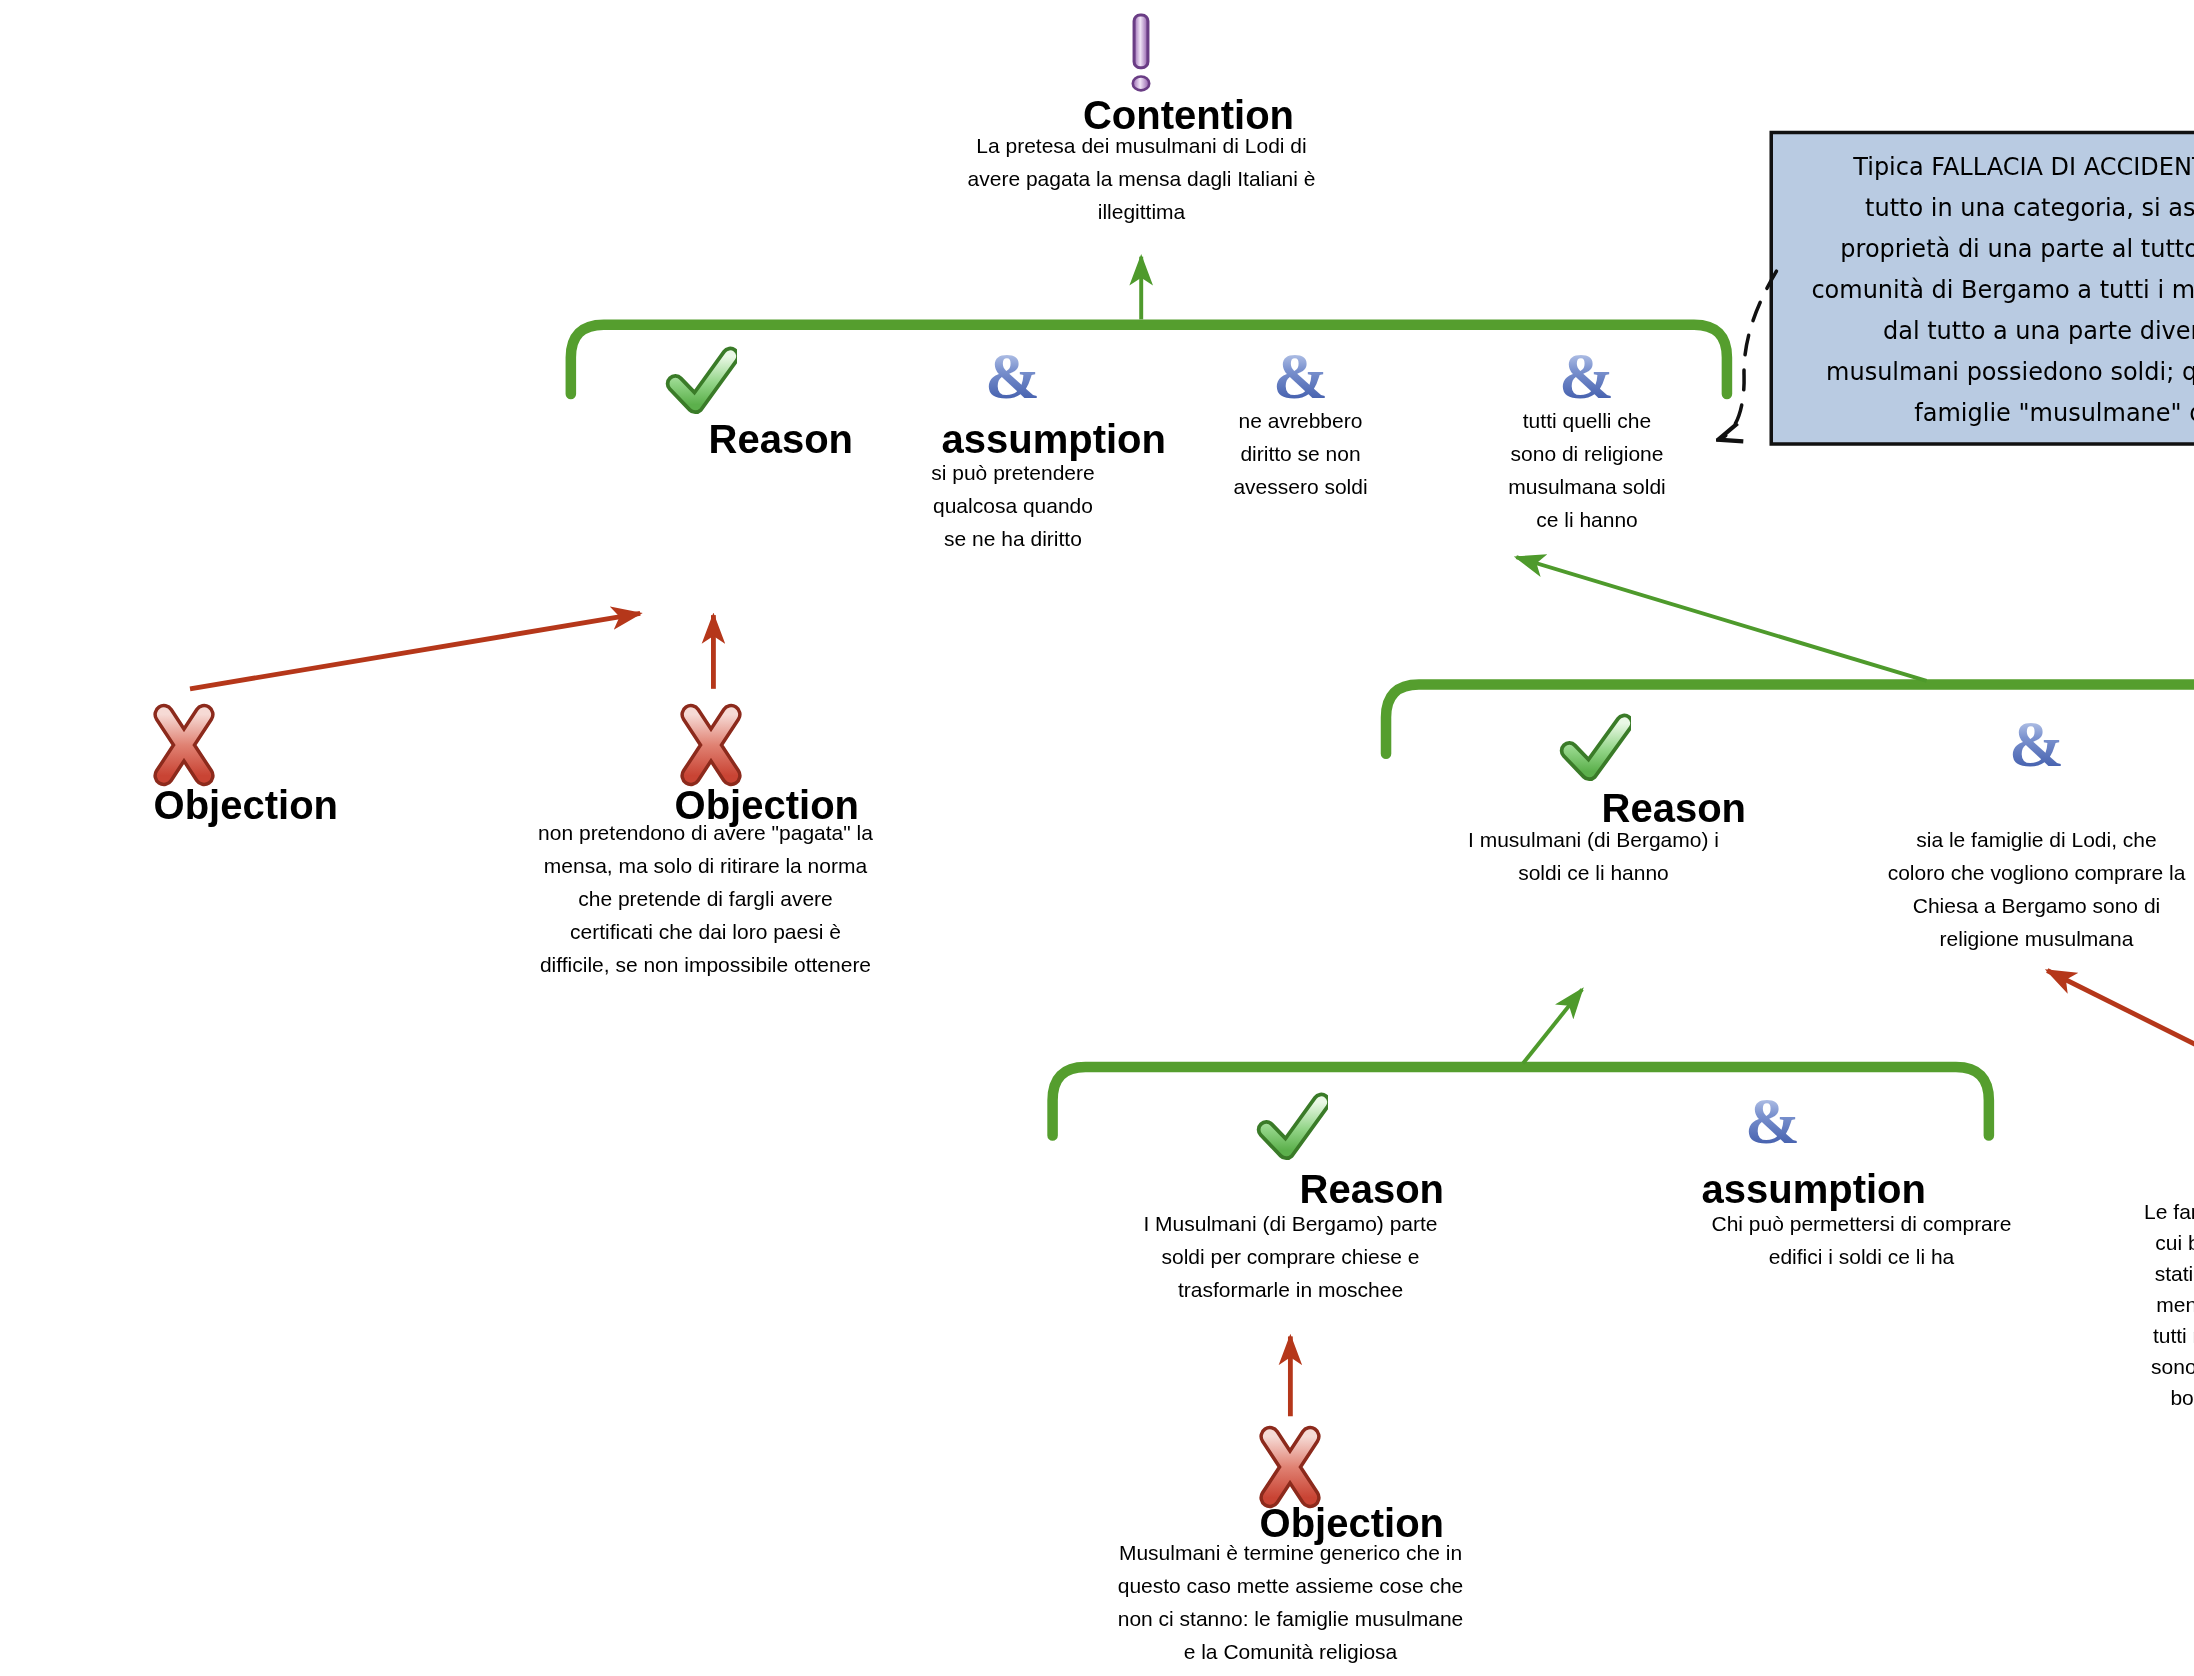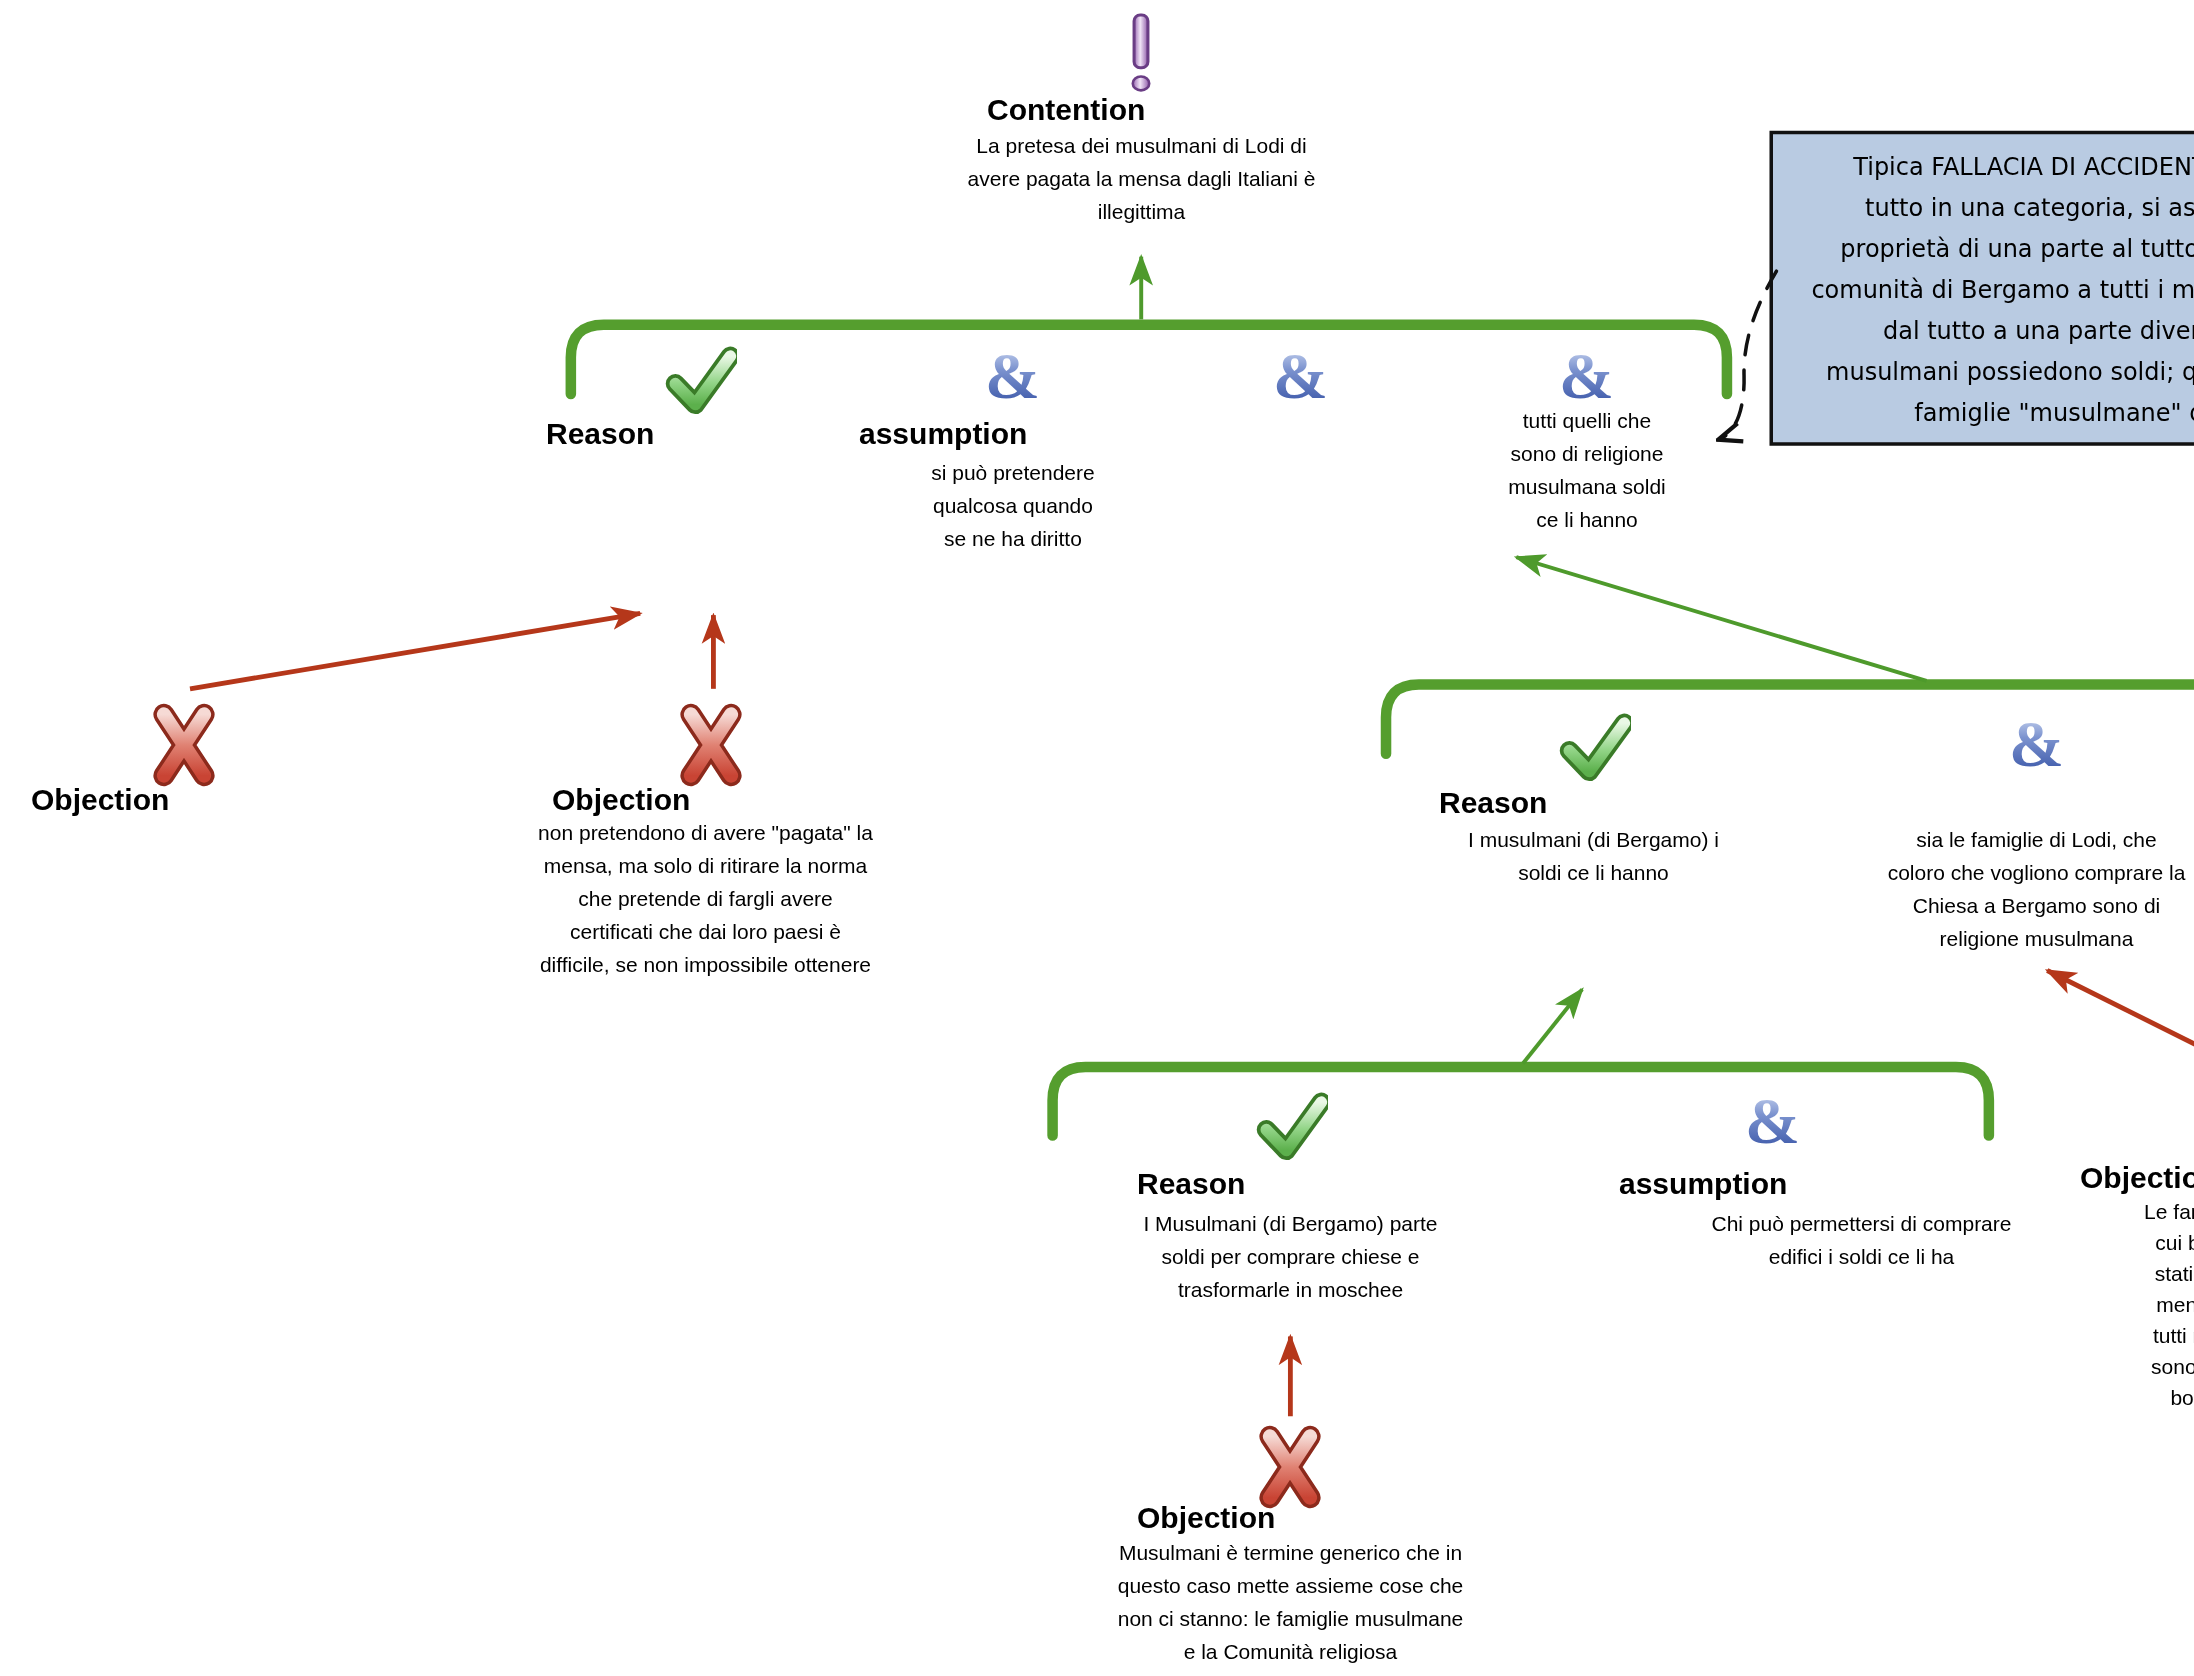--- a/index.html
+++ b/index.html
@@ -1,20 +1,20 @@
 <!DOCTYPE html>
 <html style="font-size:7px"><head>
 <meta charset="utf-8">
 <style>
   html,body{margin:0;padding:0;background:#ffffff;}
   #canvas{position:relative;width:2425px;height:1676px;background:#ffffff;overflow:hidden;
           font-family:"Liberation Sans","DejaVu Sans",sans-serif;color:#000;}
   .overlay{position:absolute;left:0;top:0;width:2425px;height:1676px;}
   .abs{position:absolute;}
-  .lbl{font-size:30px;font-weight:bold;text-align:left;white-space:pre-line;width:307px;}
+  .lbl{font-size:40px;font-weight:bold;text-align:right;white-space:pre-line;width:307px;}
   .txt{font-size:21px;line-height:33px;text-align:center;white-space:pre-line;}
   .tight{line-height:31px;}
   .note-txt{font-family:"DejaVu Sans",sans-serif;font-size:24px;line-height:41px;
             text-align:center;white-space:pre-line;}
   .amp{font-family:"Liberation Serif","DejaVu Serif",serif;font-weight:bold;font-size:66px;
        line-height:66px;display:block;text-align:center;width:57px;
        color:#4a63b0;
        background:linear-gradient(#c9d5f0 5%, #7c93cf 40%, #3b57a8 95%);
        -webkit-background-clip:text;background-clip:text;-webkit-text-fill-color:transparent;}
   .icon-svg{position:absolute;overflow:visible;}
@@ -104,20 +104,23 @@
     </svg>
   <div class="abs lbl" style="left:546px;top:417px">Reason</div>
 
   <span class="abs amp" style="left:984px;top:343px">&amp;</span>
   <div class="abs lbl" style="left:859px;top:417px">assumption</div>
   <div class="abs txt" style="left:846px;top:456px;width:334px">si può pretendere
 qualcosa quando
 se ne ha diritto</div>
 
   <span class="abs amp" style="left:1272px;top:343px">&amp;</span>
+  <div class="abs txt" style="left:1160px;top:404px;width:281px">ne avrebbero
+diritto se non
+avessero soldi</div>
 
   <span class="abs amp" style="left:1558px;top:343px">&amp;</span>
   <div class="abs txt" style="left:1442px;top:404px;width:290px">tutti quelli che
 sono di religione
 musulmana  soldi
 ce li hanno</div>
 
   <svg class="icon-svg" style="left:149px;top:701px;width:70px;height:88px" viewBox="0 0 160 200" width="70" height="88">
       <use href="#icon-x"></use>
     </svg>

